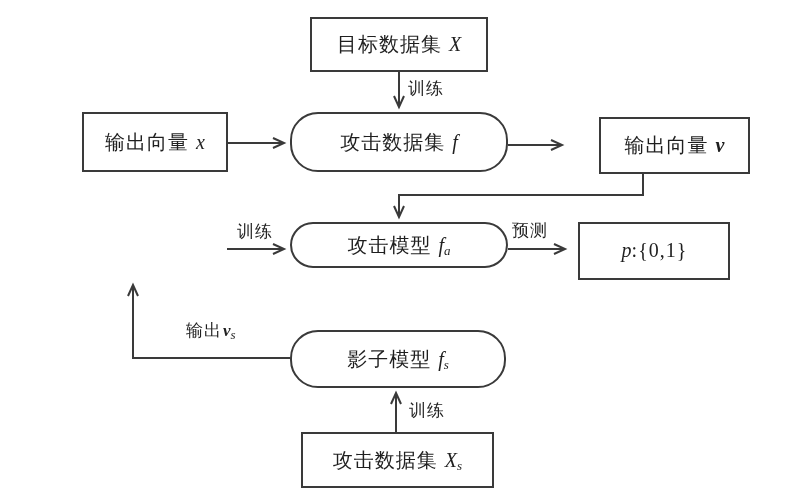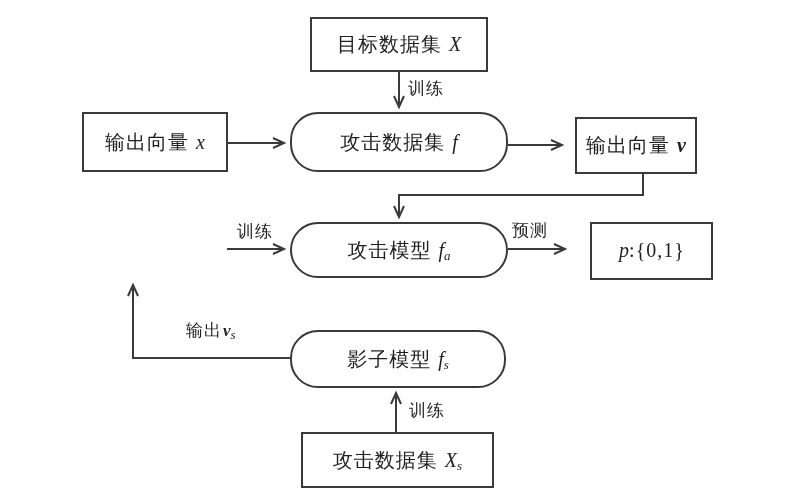--- a/index.html
+++ b/index.html
@@ -51,30 +51,30 @@
   </div>
 
   <div class="node" style="left:82px;top:112px;width:146px;height:60px">
     <span class="t"><span>输出向量 </span><span class="v">x</span><span class="s"></span><span></span></span>
   </div>
 
   <div class="node round" style="left:290px;top:112px;width:218px;height:60px">
     <span class="t"><span>攻击数据集 </span><span class="v">f</span><span class="s"></span><span></span></span>
   </div>
 
-  <div class="node" style="left:575px;top:117px;width:122px;height:57px">
+  <div class="node" style="left:599px;top:117px;width:151px;height:57px">
     <span class="t"><span>输出向量 </span><span class="v b">v</span><span class="s"></span><span></span></span>
   </div>
 
 
-  <div class="node round" style="left:290px;top:222px;width:218px;height:56px">
+  <div class="node round" style="left:290px;top:222px;width:218px;height:46px">
     <span class="t"><span>攻击模型 </span><span class="v">f</span><span class="s">a</span><span></span></span>
   </div>
 
-  <div class="node" style="left:590px;top:222px;width:123px;height:58px">
+  <div class="node" style="left:578px;top:222px;width:152px;height:58px">
     <span class="t"><span></span><span class="v">p</span><span class="s"></span><span>:{0,1}</span></span>
   </div>
 
   <div class="node round" style="left:290px;top:330px;width:216px;height:58px">
     <span class="t"><span>影子模型 </span><span class="v">f</span><span class="s">s</span><span></span></span>
   </div>
 
   <div class="node" style="left:301px;top:432px;width:193px;height:56px">
     <span class="t"><span>攻击数据集 </span><span class="v">X</span><span class="s">s</span><span></span></span>
   </div>

